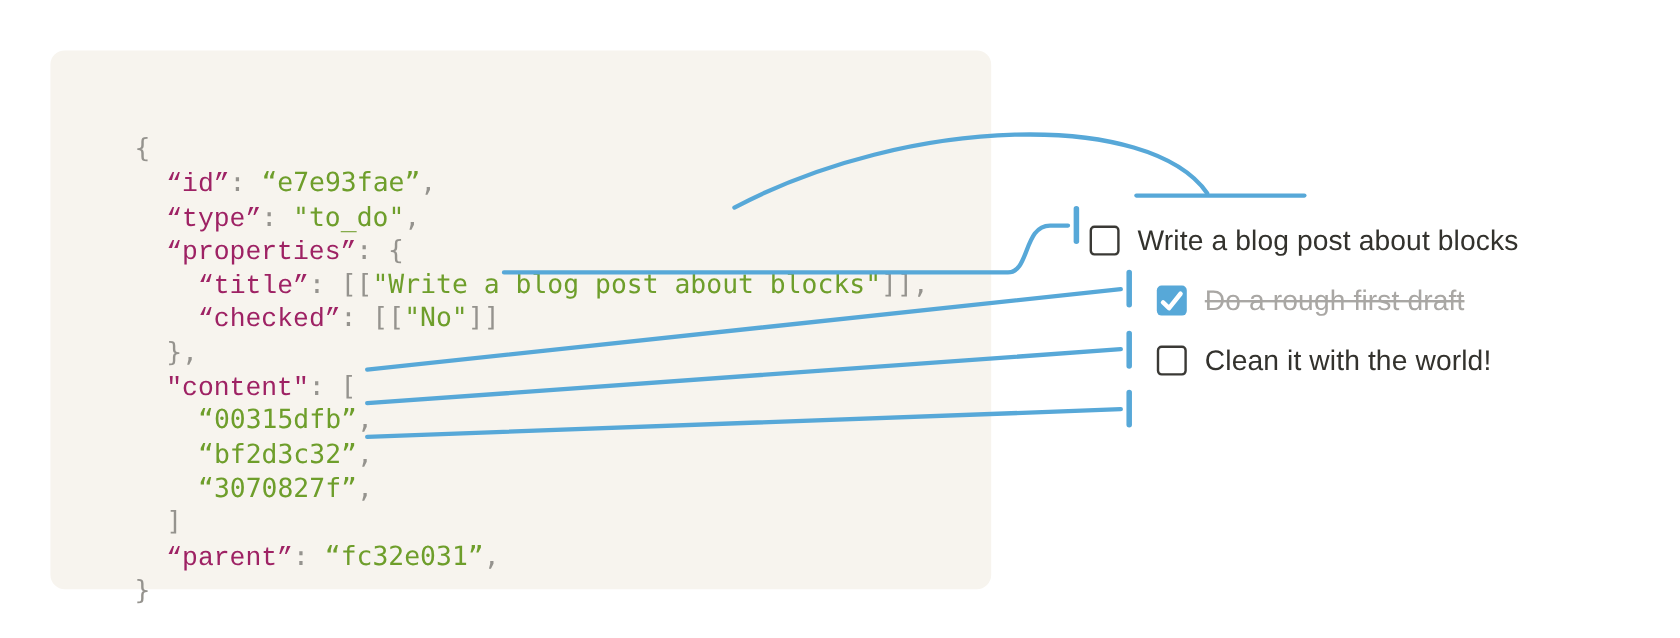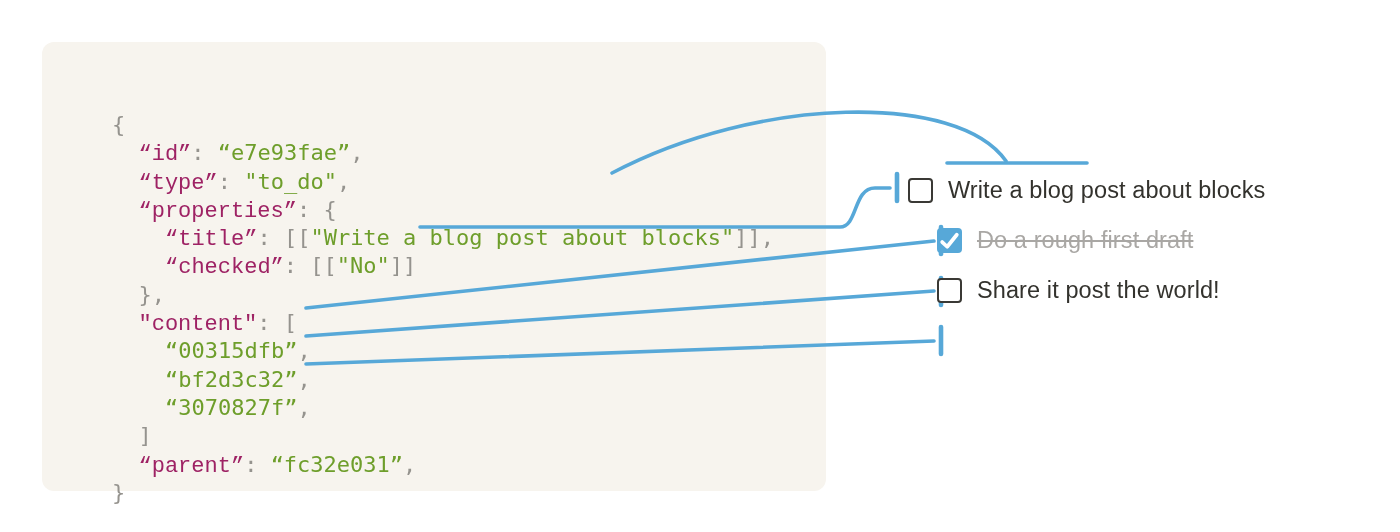--- a/index.html
+++ b/index.html
@@ -19,23 +19,23 @@
   }
   .code-line{height:28.3px;}
   .tok-k{color:var(--key,#9e2264);font-family:Liberation Mono, monospace;}
   .tok-v{color:var(--val,#6e9e2b);}
   .tok-p{color:var(--punct,#95938e);}
   
   .connectors{position:absolute;left:0;top:0;width:1400px;height:532px;pointer-events:none;}
   .arrow{fill:none;stroke:var(--accent,#57a8d8);stroke-width:3.6;stroke-linecap:round;}
   .cap{fill:none;stroke:var(--accent,#57a8d8);stroke-width:4.6;stroke-linecap:round;}
   
-  .todo-list{position:absolute;left:908px;top:165px;}
+  .todo-list{position:absolute;left:908px;top:175px;}
   .todo-row{display:flex;align-items:center;height:50px;}
-  .todo-row.indent{margin-left:29px;}
+  .todo-row.indent{margin-left:56px;}
   .cb{
     width:25px;height:25px;border-radius:4px;box-sizing:border-box;
     margin-right:15px;flex:0 0 auto;display:flex;align-items:center;justify-content:center;
   }
   .cb.unchecked{background:#ffffff;border:2.6px solid var(--cb-border,#3a3935);}
   .cb.checked{background:var(--accent,#57a8d8);border:none;}
   .todo-label{
     font-size:23.5px;color:var(--text,#33322d);white-space:nowrap;letter-spacing:0.1px;
   }
   .todo-label.done{
@@ -74,17 +74,17 @@
       <div class="todo-row indent">
         <div class="cb checked">
           <svg width="25" height="25" viewBox="0 0 24 24">
             <polyline points="5,13.5 9.8,18 19,6.5" fill="none" stroke="#ffffff" stroke-width="3.6" stroke-linecap="round" stroke-linejoin="round"></polyline>
           </svg>
         </div>
         <span class="todo-label done">Do a rough first draft</span>
       </div>
       <div class="todo-row indent">
         <div class="cb unchecked"></div>
-        <span class="todo-label">Share it post the world!</span>
+        <span class="todo-label">Clean it with the world!</span>
       </div>
     </div>
 
 </div>
 
 </body></html>

